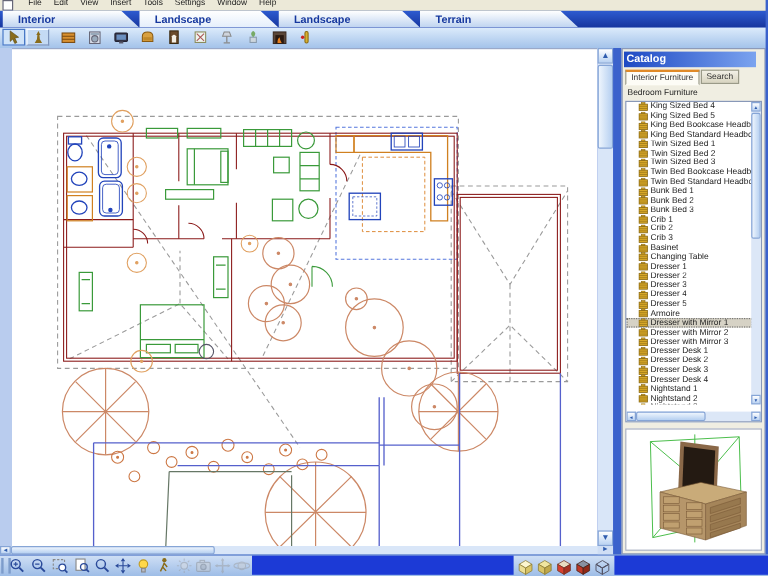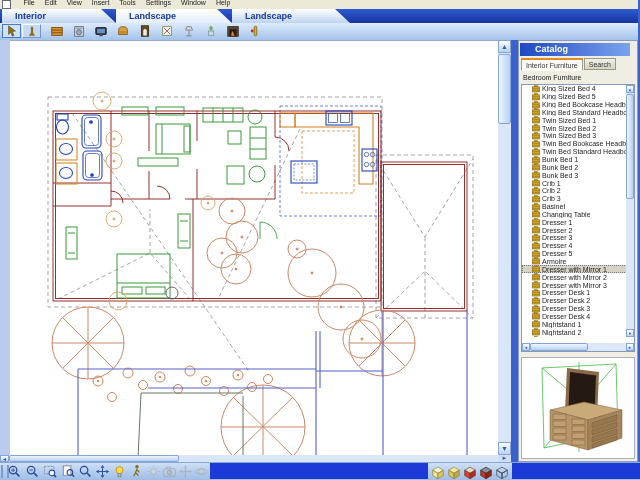--- a/index.html
+++ b/index.html
@@ -39,21 +39,21 @@
   .sthumb.h{background:linear-gradient(#eef5fd,#b6d0f1)}
   .scorner{position:absolute;left:498px;top:455px;width:13px;height:7px;background:#cfdef5;
            color:#2f5cae;font-size:6px;line-height:7px;text-align:center}
   .splitter{position:absolute;left:511px;top:40px;width:7px;height:422px;background:#3b62cc}
   
   .catalog{position:absolute;left:518px;top:40px;width:120px;height:422px;background:#f0eee2;
            border:1px solid #8d9ab8;box-sizing:border-box}
   .rstrip{position:absolute;left:638px;top:0;width:2px;height:480px;background:#3b62cc}
   .cat-title{position:absolute;left:1px;top:2px;width:110px;height:13px;
              background:linear-gradient(90deg,#1e49c3,#7ba3ef);color:#fff;font-weight:bold;
-             font-size:9px;line-height:13px;padding-left:15px;box-sizing:border-box}
+             font-size:9px;line-height:13px;padding-left:2px;box-sizing:border-box}
   .cat-tabs{position:absolute;left:2px;top:17px;width:114px;height:13px}
   .cat-tab{display:inline-block;height:12px;font-size:7px;line-height:12px;padding:0 4px;
            border:1px solid #9a9a88;box-sizing:border-box;background:linear-gradient(#f2f0e6,#d8d4c0);
            color:#333;margin-right:1px;vertical-align:top}
   .cat-tab.active{background:#fdfcf6;border-top:2px solid #e08a28;border-bottom:1px solid #fdfcf6;height:13px}
   .cat-category{position:absolute;left:4px;top:33px;font-size:7px;color:#222}
   .cat-list{position:absolute;left:2px;top:43px;width:114px;height:268px;background:#fff;
             border:1px solid #8898b8;box-sizing:border-box;overflow:hidden}
   .rows{position:absolute;left:0;top:0;width:105px;height:252px;overflow:hidden}
   .row{height:7.85px;display:flex;align-items:center;white-space:nowrap;padding-left:10px}
@@ -79,20 +79,21 @@
 
 <div class="menubar">
   <span class="menu-doc"></span>
   <span id="menuItems"><span class="mi">File</span><span class="mi">Edit</span><span class="mi">View</span><span class="mi">Insert</span><span class="mi">Tools</span><span class="mi">Settings</span><span class="mi">Window</span><span class="mi">Help</span></span>
 </div>
 
 <div class="tabbar" id="tabbar">
     <div class="tab" style="left: 2px; width: 114px;">Interior</div>
     <div class="tab active" style="left: 116px; width: 116px;">Landscape</div>
     <div class="tab" style="left: 232px; width: 118px;">Landscape</div>
+    <div class="tab" style="left: 350px; width: 132px;">Terrain</div>
   </div>
 
 <div class="toolbar" id="toolbar">
     <div class="tbtn sel" style="left: 2px;">
       <svg width="14" height="14" viewBox="0 0 16 16">
         <path d="M4 2 L12 8 L8.4 8.8 L10.4 13 L8.4 14 L6.4 9.8 L4 12 Z" fill="#8a6d1c" stroke="#5a4a10" stroke-width="0.6"></path>
       </svg>
     </div>
     <div class="tbtn raised" style="left: 22px;">
       <svg width="14" height="14" viewBox="0 0 16 16">

